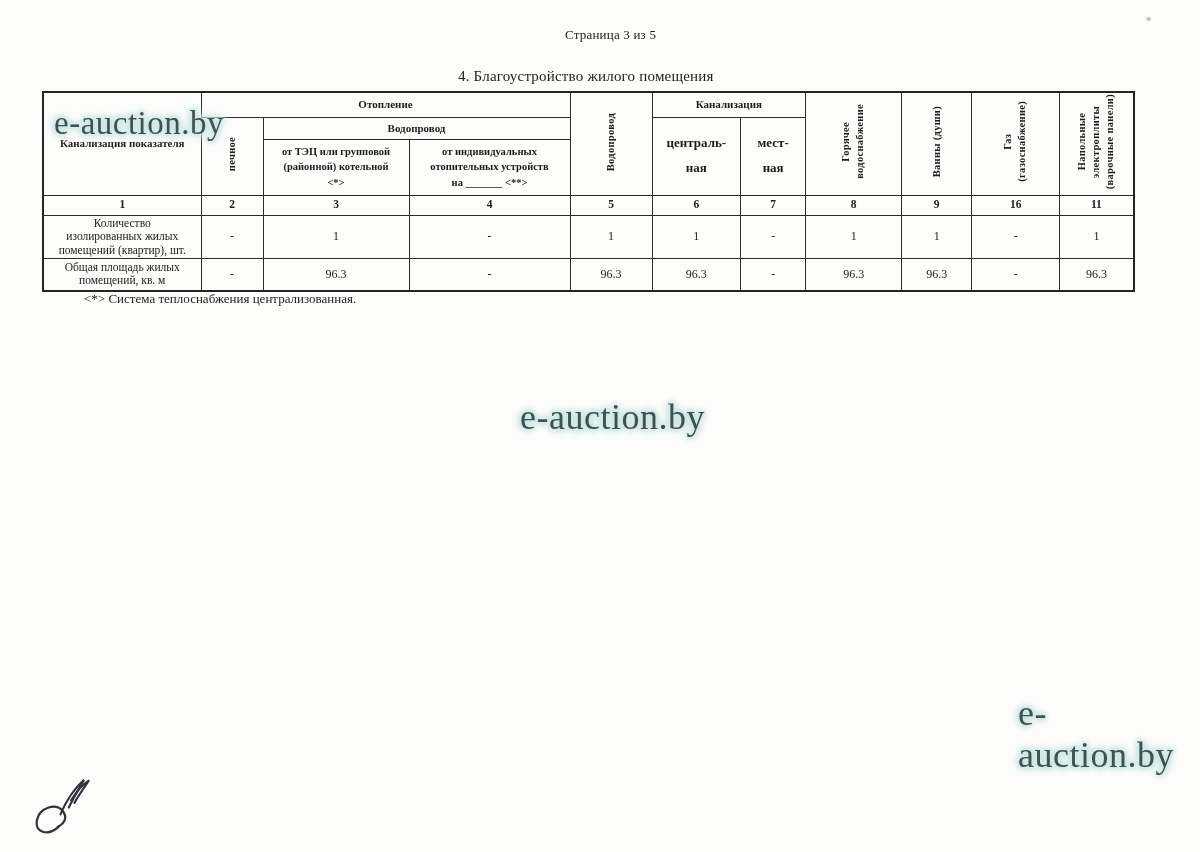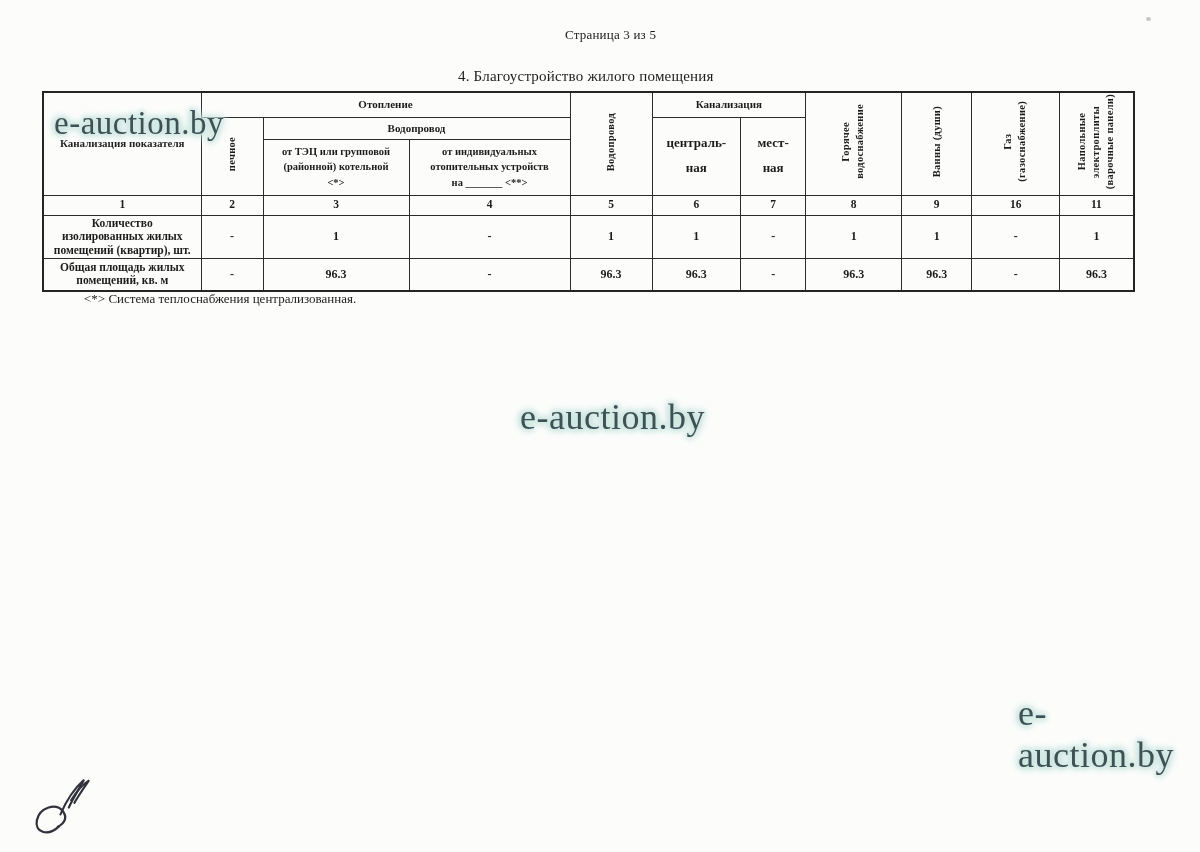--- a/index.html
+++ b/index.html
@@ -41,21 +41,21 @@
   td.vert span.v {
     writing-mode: vertical-rl;
     transform: rotate(180deg);
     white-space: pre-line;
     display: inline-block;
     font-weight: bold; font-size: 10.5px; line-height: 1.35;
     letter-spacing: 0.3px;
   }
 
   tr.nums td { font-weight: bold; font-size: 11.5px; line-height: 1; height: 17px; padding: 1px 0; }
-  tr.data td { font-size: 12px; font-weight: bold; }
+  tr.data td { font-size: 12px; }
   tr.data td.rowlabel { font-size: 11.5px; line-height: 1.18; padding: 1px 3px; }
 
   .footnotes {
     position: absolute; top: 291px; left: 84px;
     font-size: 13px;
   }
   .footnotes p { margin: 0 0 9px 0; }
 
   .wm {
     position: absolute;

